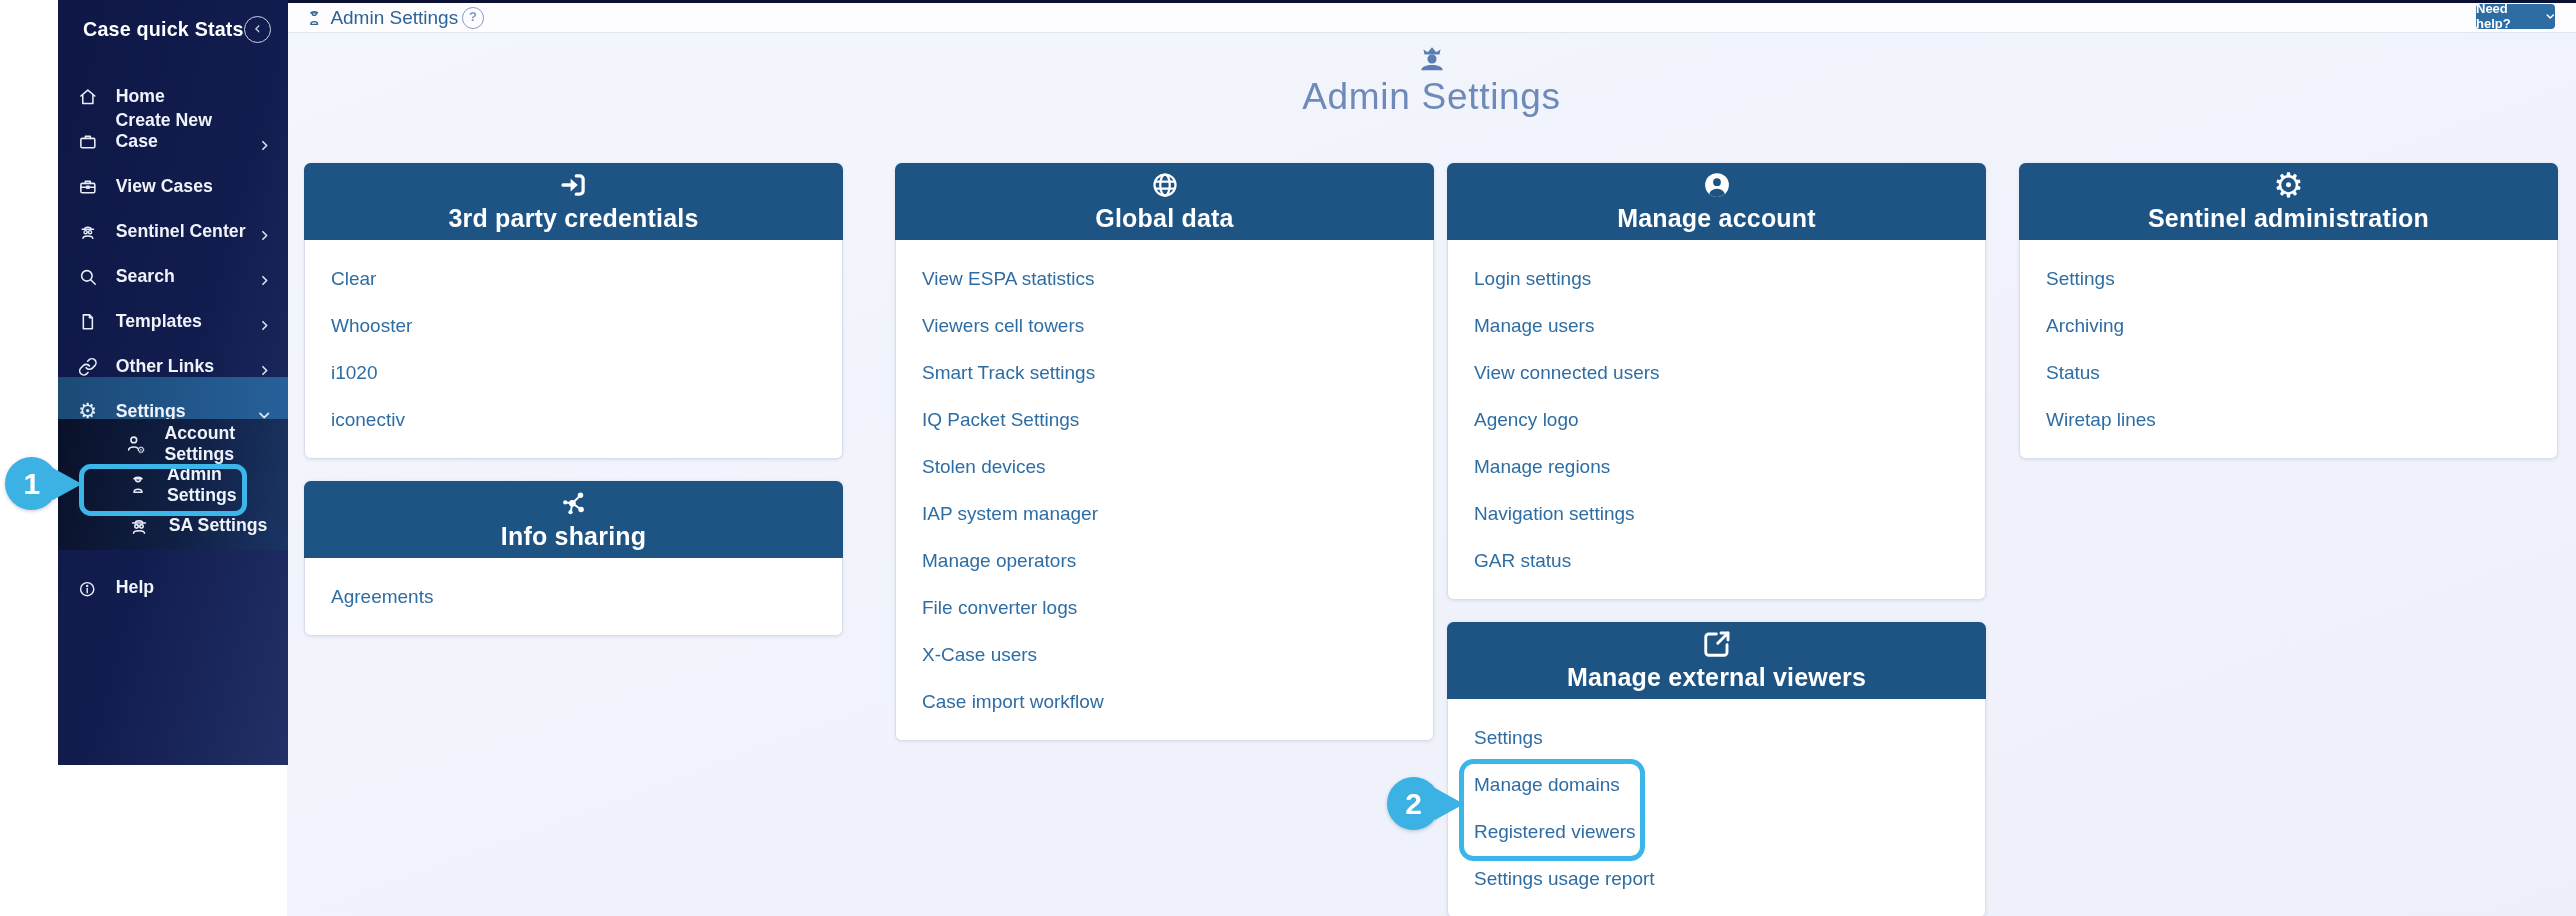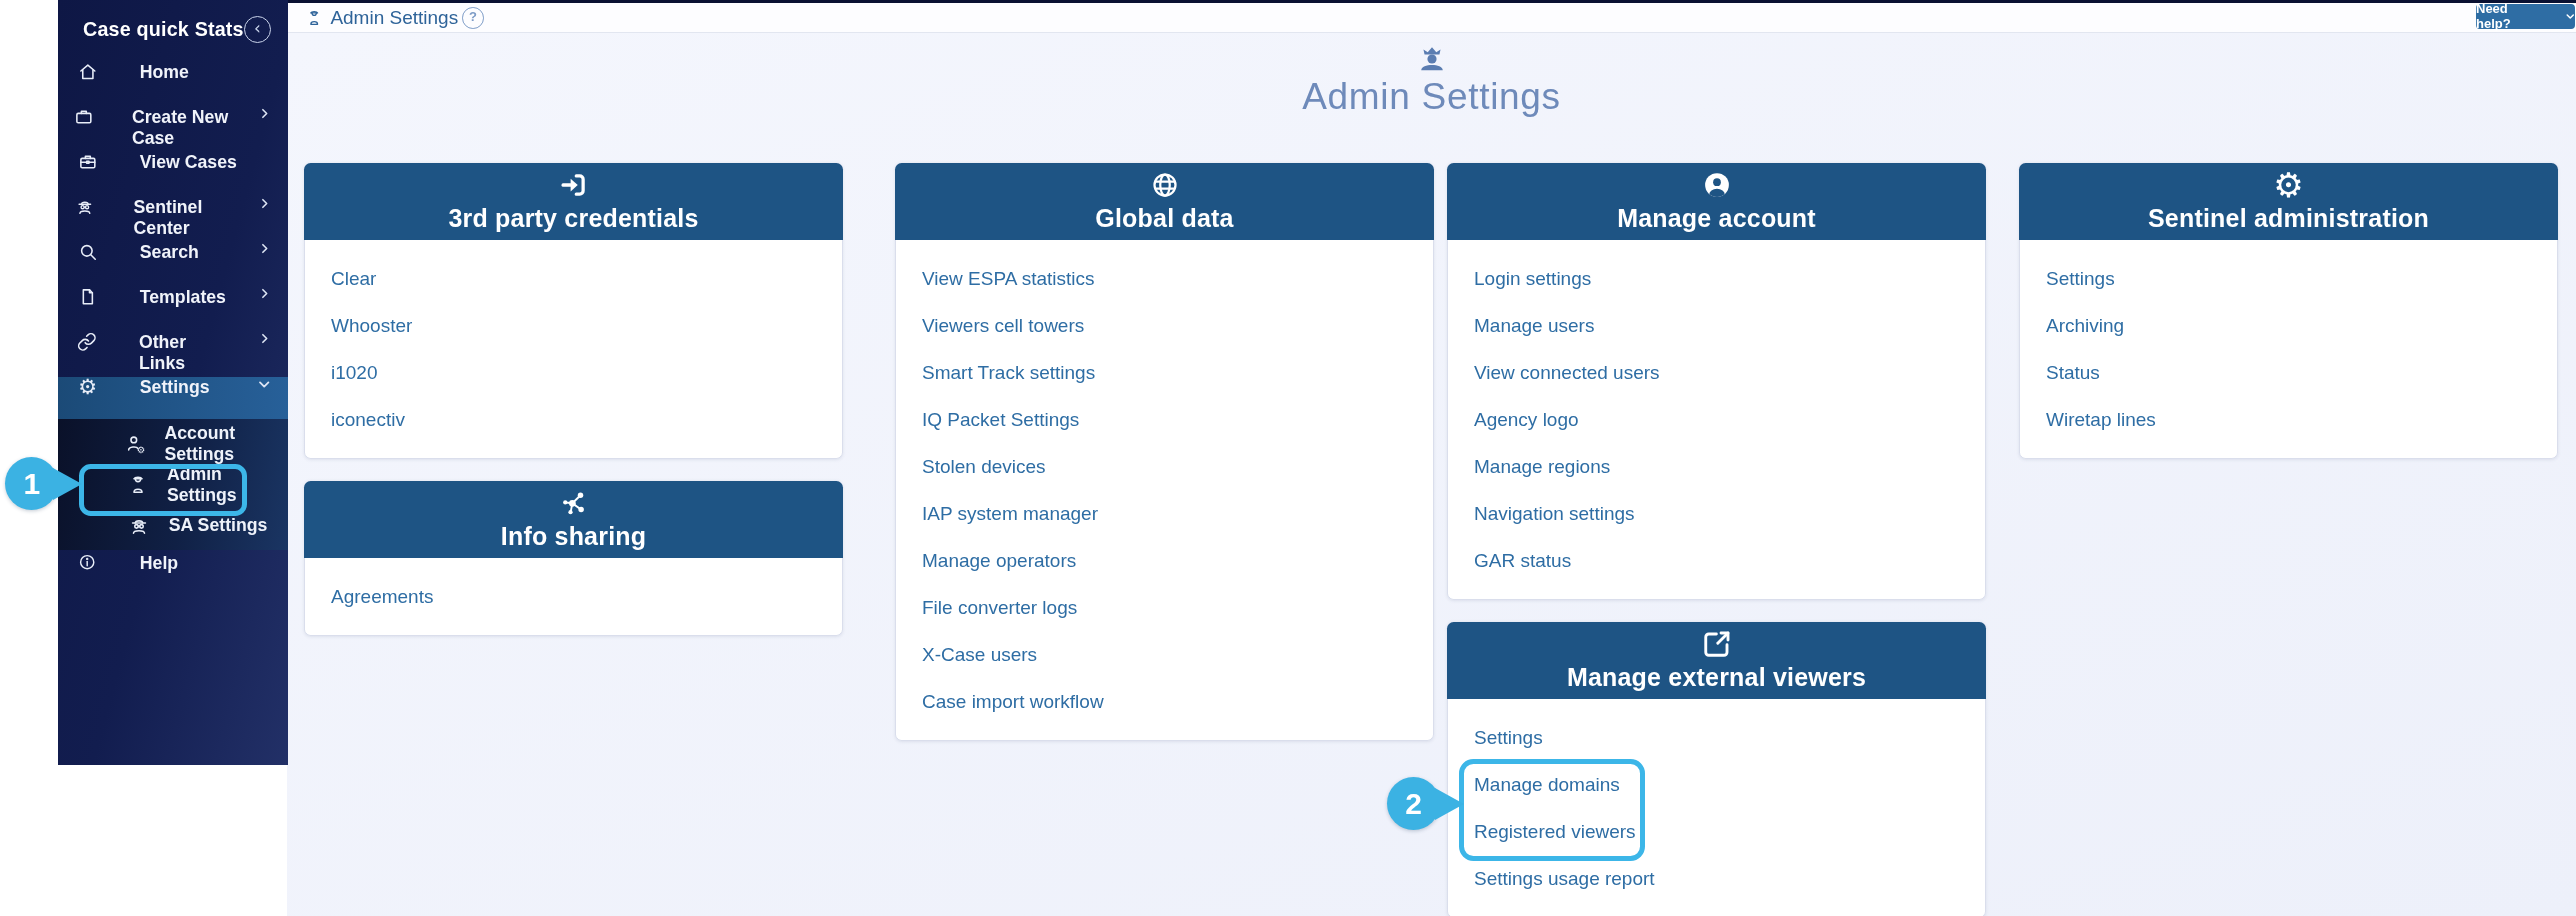--- a/index.html
+++ b/index.html
@@ -17,22 +17,22 @@
     position:absolute;left:58px;top:0;width:230px;height:765px;
     background:linear-gradient(105deg,#0e1745 0%,#121d4f 55%,#223067 100%);
     color:#eef2fa;z-index:2;
   }
   .sb-header{display:flex;align-items:center;justify-content:space-between;padding:15.8px 17px 0 25px;}
   .sb-title{font-size:19.7px;font-weight:700;color:#ffffff;letter-spacing:0.2px;}
   .sb-collapse{width:25px;height:25px;border:1.3px solid #c9d3ea;border-radius:50%;
     color:#c9d3ea;font-size:17px;line-height:22px;text-align:center;flex:0 0 auto;cursor:pointer;
     font-family:"DejaVu Sans","Liberation Sans",sans-serif;}
   .sb-menu{position:absolute;top:62px;left:0;right:0;}
-  .sb-item{height:45px;display:flex;align-items:flex-start;padding:0 17px 0 15.8px;
-    font-size:17.7px;font-weight:700;color:#f0f3fa;cursor:pointer;gap:24px;}
+  .sb-item{height:45px;display:flex;align-items:flex-end;padding:0 17px 0 15.8px;
+    font-size:17.7px;font-weight:700;color:#f0f3fa;cursor:pointer;}
   .sb-item .ico{width:27.6px;display:flex;justify-content:center;color:#e8edf8;}
   .sb-item .lbl{margin-left:14.4px;}
   .sb-item .chev{margin-left:auto;color:#dde5f4;display:flex;}
   .sb-item.active{background:linear-gradient(to right,#1b4a77,#276099);}
   .gear-glyph{font-family:"DejaVu Sans","Liberation Sans",sans-serif;font-size:21px;line-height:1;font-weight:400;}
   .sb-submenu{position:absolute;top:419px;left:0;right:0;height:131px;
     background:linear-gradient(100deg,#0a1129 0%,#102045 55%,#1a3563 100%);
     display:flex;flex-direction:column;justify-content:center;}
   .sb-subitem{height:41px;display:flex;align-items:center;padding-left:66px;
     font-size:17.7px;font-weight:700;color:#eef2fa;cursor:pointer;}
@@ -40,21 +40,21 @@
   .sb-subitem .lbl{margin-left:15.8px;}
   .sb-help{position:absolute;top:553px;left:0;right:0;}
 
   
   .topbar{position:absolute;left:287px;right:0;top:3.3px;height:30px;background:#fdfdff;
     border-bottom:0.7px solid #e2e6f0;display:flex;align-items:center;padding-left:18.4px;box-sizing:border-box;z-index:1;}
   .crumb{display:flex;align-items:center;gap:6.6px;color:#2e6399;font-size:19px;}
   .crumb .ico{display:flex;color:#2e6399;}
   .q-circle{width:19.7px;height:19.7px;border:1.3px solid #7d9cc7;border-radius:50%;color:#7d9cc7;
     font-size:13px;line-height:18.4px;text-align:center;margin-left:3.9px;cursor:pointer;font-weight:700;}
-  .needhelp{position:absolute;left:2476px;top:3.9px;width:99px;height:25px;background:#2e6da4;
+  .needhelp{position:absolute;left:2476px;top:3.9px;width:79px;height:25px;background:#2e6da4;
     border-radius:3.9px;color:#ffffff;font-size:13px;font-weight:700;display:flex;align-items:center;
     justify-content:center;gap:19px;z-index:3;cursor:pointer;}
 
   
   .content{position:absolute;left:287px;right:0;top:33px;bottom:0;
     background:linear-gradient(160deg,#f4f6fd 0%,#edf0fa 100%);}
   .hero{position:absolute;left:287px;right:0;top:37px;display:flex;flex-direction:column;
     align-items:center;z-index:1;}
   .hero .ico{color:#5b7db1;display:flex;}
   .hero-title{font-size:37px;color:#6e8aba;letter-spacing:0.7px;margin-top:1.3px;font-weight:500;}

